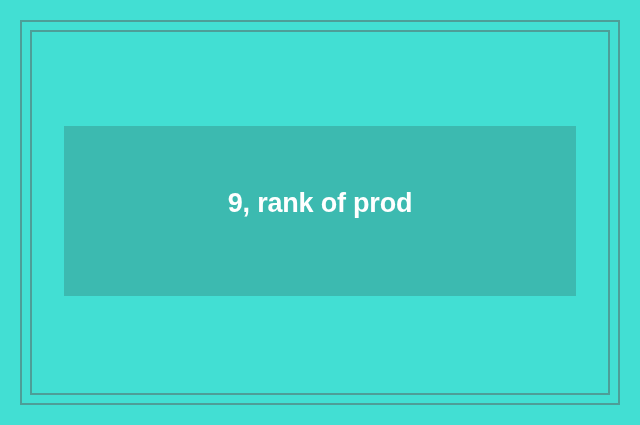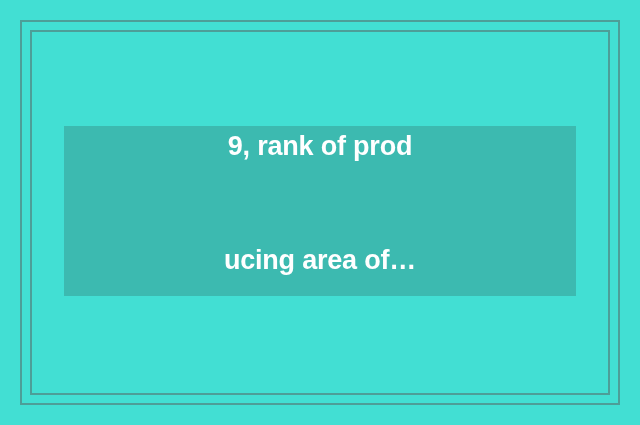--- a/index.html
+++ b/index.html
@@ -83,17 +83,16 @@
 <body>
 
 <div id="canvas">
 
   <div class="frame frame-outer"></div>
   <div class="frame frame-inner"></div>
 
   <div class="panel">
     <div class="panel-text">
       <span class="panel-line">9, rank of prod</span>
-      <span class="panel-line">ucing area of…</span>
     </div>
   </div>
 
 </div>
 
 </body></html>

